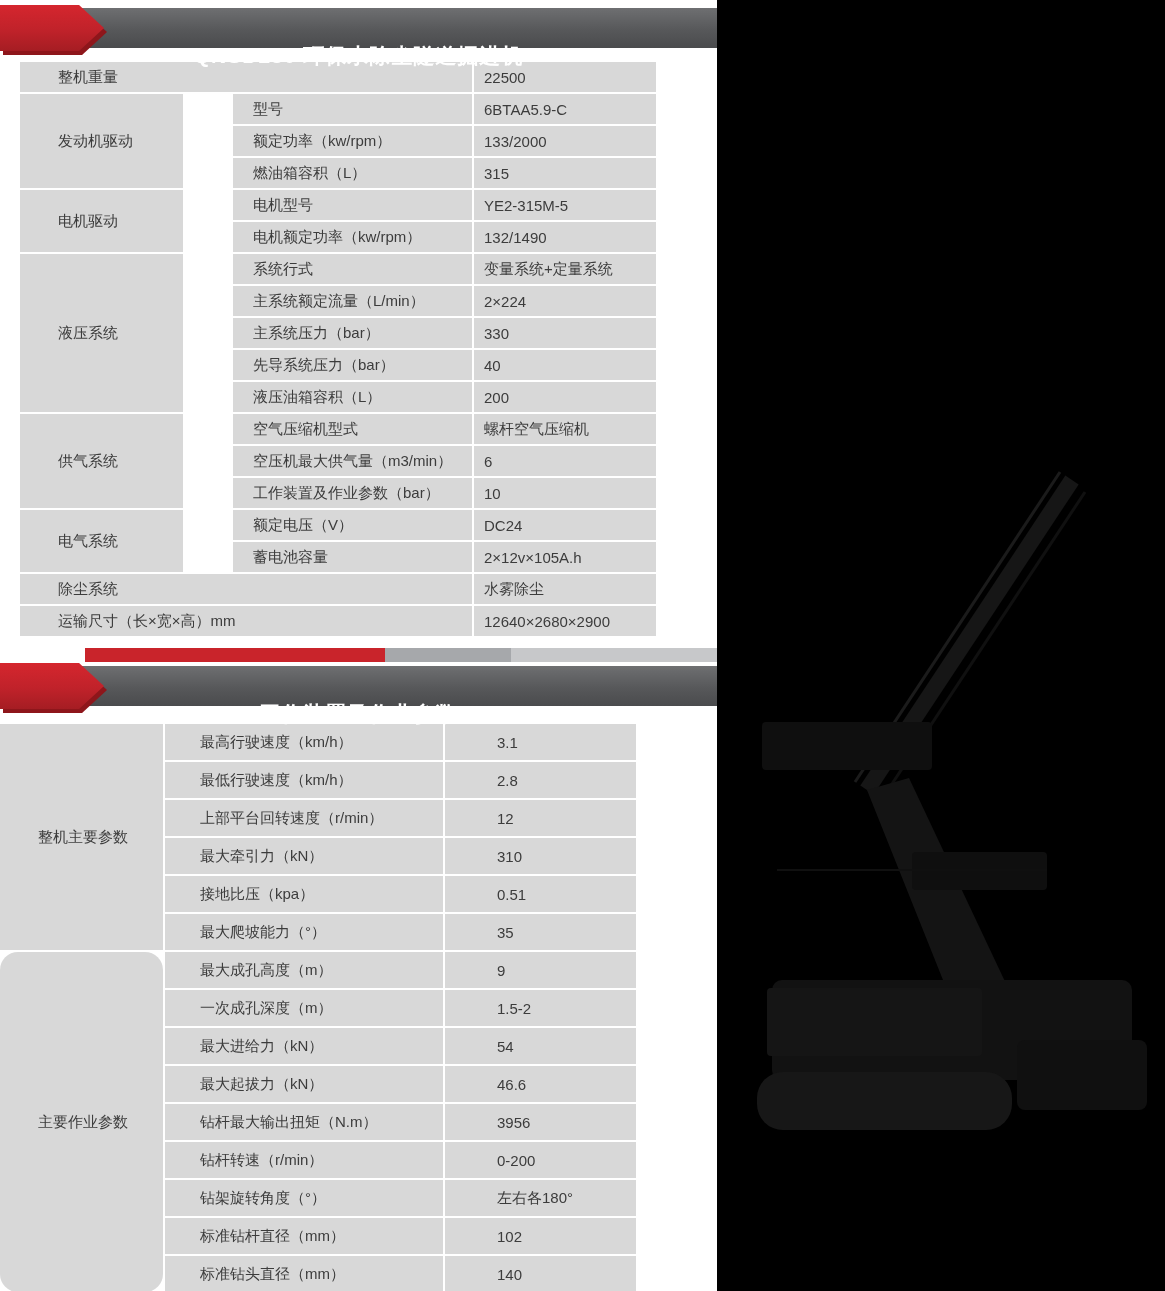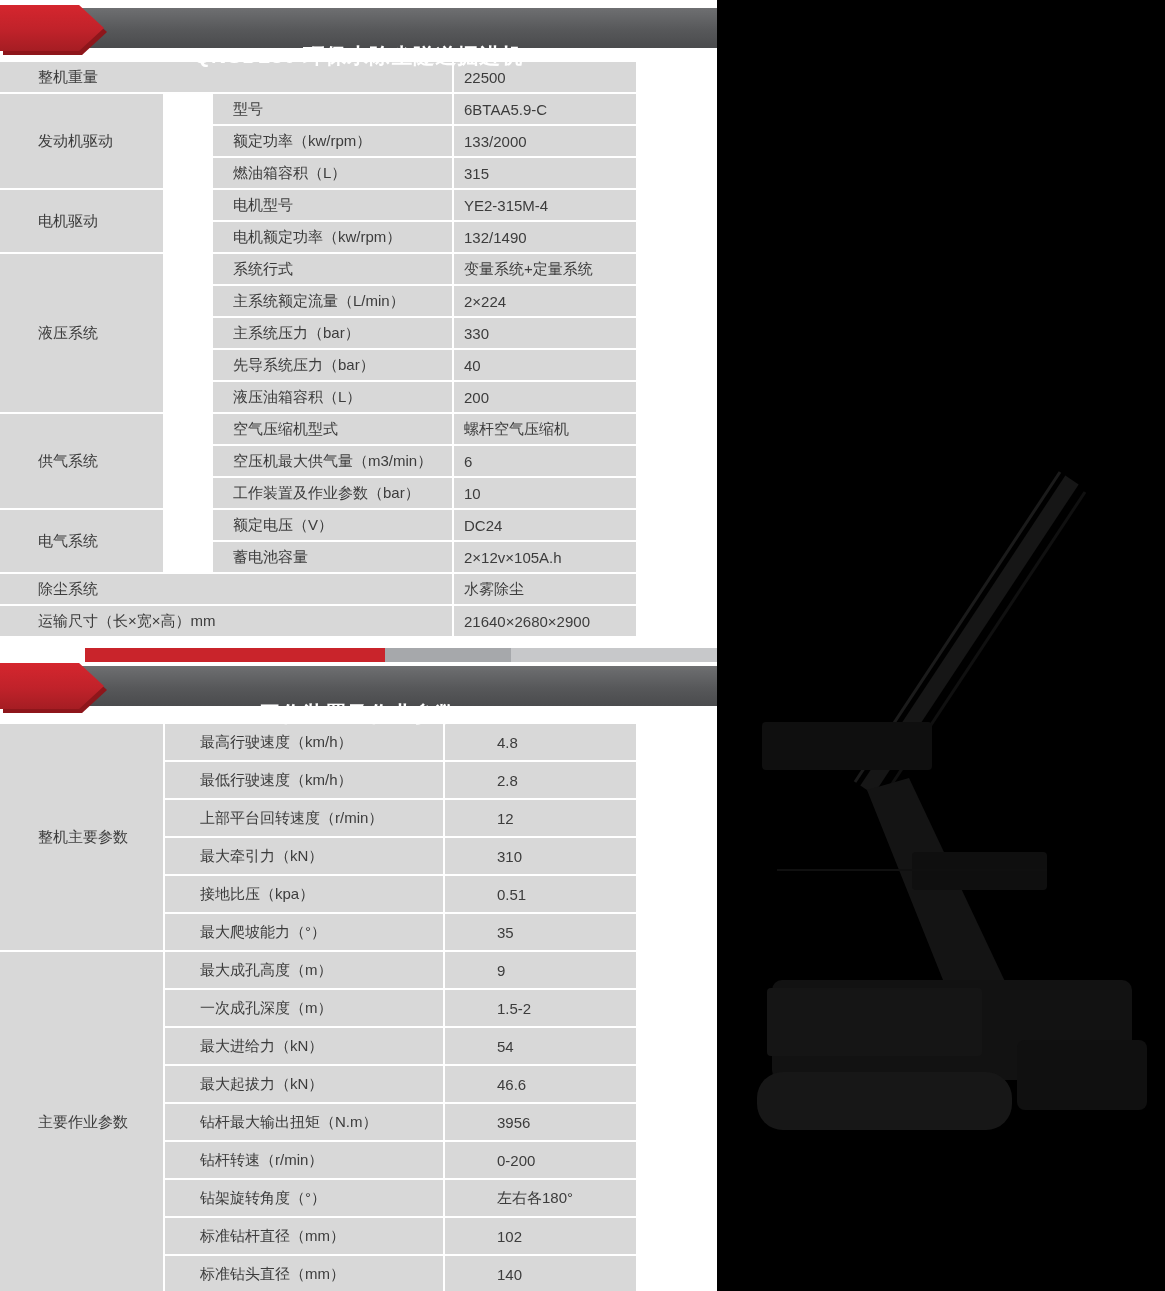--- a/index.html
+++ b/index.html
@@ -24,34 +24,34 @@
   #banner2{top:666px;}
 
   
   #strip{position:absolute;top:648px;left:85px;width:632px;height:14px;display:flex;}
   #strip .seg-red{width:300px;background:#c9242b;}
   #strip .seg-gray{width:126px;background:#a6a8ab;}
   #strip .seg-silver{flex:1;background:#c7c8ca;}
 
   
   .grid{position:absolute;left:0;background:#ffffff;display:grid;gap:2px;}
-  #spec-table{top:62px;width:576px;grid-template-columns:163px 287px 182px;grid-auto-rows:30px;}
+  #spec-table{top:62px;width:576px;grid-template-columns:163px 287px 182px;grid-auto-rows:30px;padding-left:20px;}
   #work-table{top:724px;width:636px;grid-template-columns:163px 278px 191px;grid-auto-rows:36px;}
   .cell{background:#d8d8d8;display:flex;align-items:center;font-size:15px;color:#3c3c3c;}
   .cell.group{padding-left:38px;}
   #spec-table .cell.param{padding-left:20px;margin-left:48px;}
   #spec-table .cell.value{padding-left:10px;}
   #work-table .cell.param{padding-left:35px;text-align:center;}
   #work-table .cell.value{padding-left:52px;}
   .cs2{grid-column:span 2;}
   .rs2{grid-row:span 2;text-align:right;}
   .rs3{grid-row:span 3;}
   .rs5{grid-row:span 5;}
   .rs6{grid-row:span 6;}
-  .rs9{grid-row:span 9;}
+  .rs9{grid-row:span 9;border-radius:18px;}
 
   
   #machine-photo{position:absolute;left:0;top:0;}
 </style>
 </head>
 <body>
 
 <div id="screen">
 
   <div id="left-panel">
@@ -70,21 +70,21 @@
       <div class="cell group rs3">发动机驱动</div>
       <div class="cell param">型号</div>
       <div class="cell value">6BTAA5.9-C</div>
       <div class="cell param">额定功率（kw/rpm）</div>
       <div class="cell value">133/2000</div>
       <div class="cell param">燃油箱容积（L）</div>
       <div class="cell value">315</div>
 
       <div class="cell group rs2">电机驱动</div>
       <div class="cell param">电机型号</div>
-      <div class="cell value">YE2-315M-4</div>
+      <div class="cell value">YE2-315M-5</div>
       <div class="cell param">电机额定功率（kw/rpm）</div>
       <div class="cell value">132/1490</div>
 
       <div class="cell group rs5">液压系统</div>
       <div class="cell param">系统行式</div>
       <div class="cell value">变量系统+定量系统</div>
       <div class="cell param">主系统额定流量（L/min）</div>
       <div class="cell value">2×224</div>
       <div class="cell param">主系统压力（bar）</div>
       <div class="cell value">330</div>
@@ -104,40 +104,40 @@
       <div class="cell group rs2">电气系统</div>
       <div class="cell param">额定电压（V）</div>
       <div class="cell value">DC24</div>
       <div class="cell param">蓄电池容量</div>
       <div class="cell value">2×12v×105A.h</div>
 
       <div class="cell group cs2">除尘系统</div>
       <div class="cell value">水雾除尘</div>
 
       <div class="cell group cs2">运输尺寸（长×宽×高）mm</div>
-      <div class="cell value">21640×2680×2900</div>
+      <div class="cell value">12640×2680×2900</div>
     </div>
 
     <div id="strip">
       <div class="seg-red"></div>
       <div class="seg-gray"></div>
       <div class="seg-silver"></div>
     </div>
 
     <div class="banner" id="banner2">
       <div class="arrow-shadow"></div>
       <div class="arrow"></div>
       <div class="bar"></div>
       <div class="title">工作装置及作业参数</div>
     </div>
 
     <div class="grid" id="work-table">
       <div class="cell group rs6">整机主要参数</div>
       <div class="cell param">最高行驶速度（km/h）</div>
-      <div class="cell value">4.8</div>
+      <div class="cell value">3.1</div>
       <div class="cell param">最低行驶速度（km/h）</div>
       <div class="cell value">2.8</div>
       <div class="cell param">上部平台回转速度（r/min）</div>
       <div class="cell value">12</div>
       <div class="cell param">最大牵引力（kN）</div>
       <div class="cell value">310</div>
       <div class="cell param">接地比压（kpa）</div>
       <div class="cell value">0.51</div>
       <div class="cell param">最大爬坡能力（°）</div>
       <div class="cell value">35</div>

